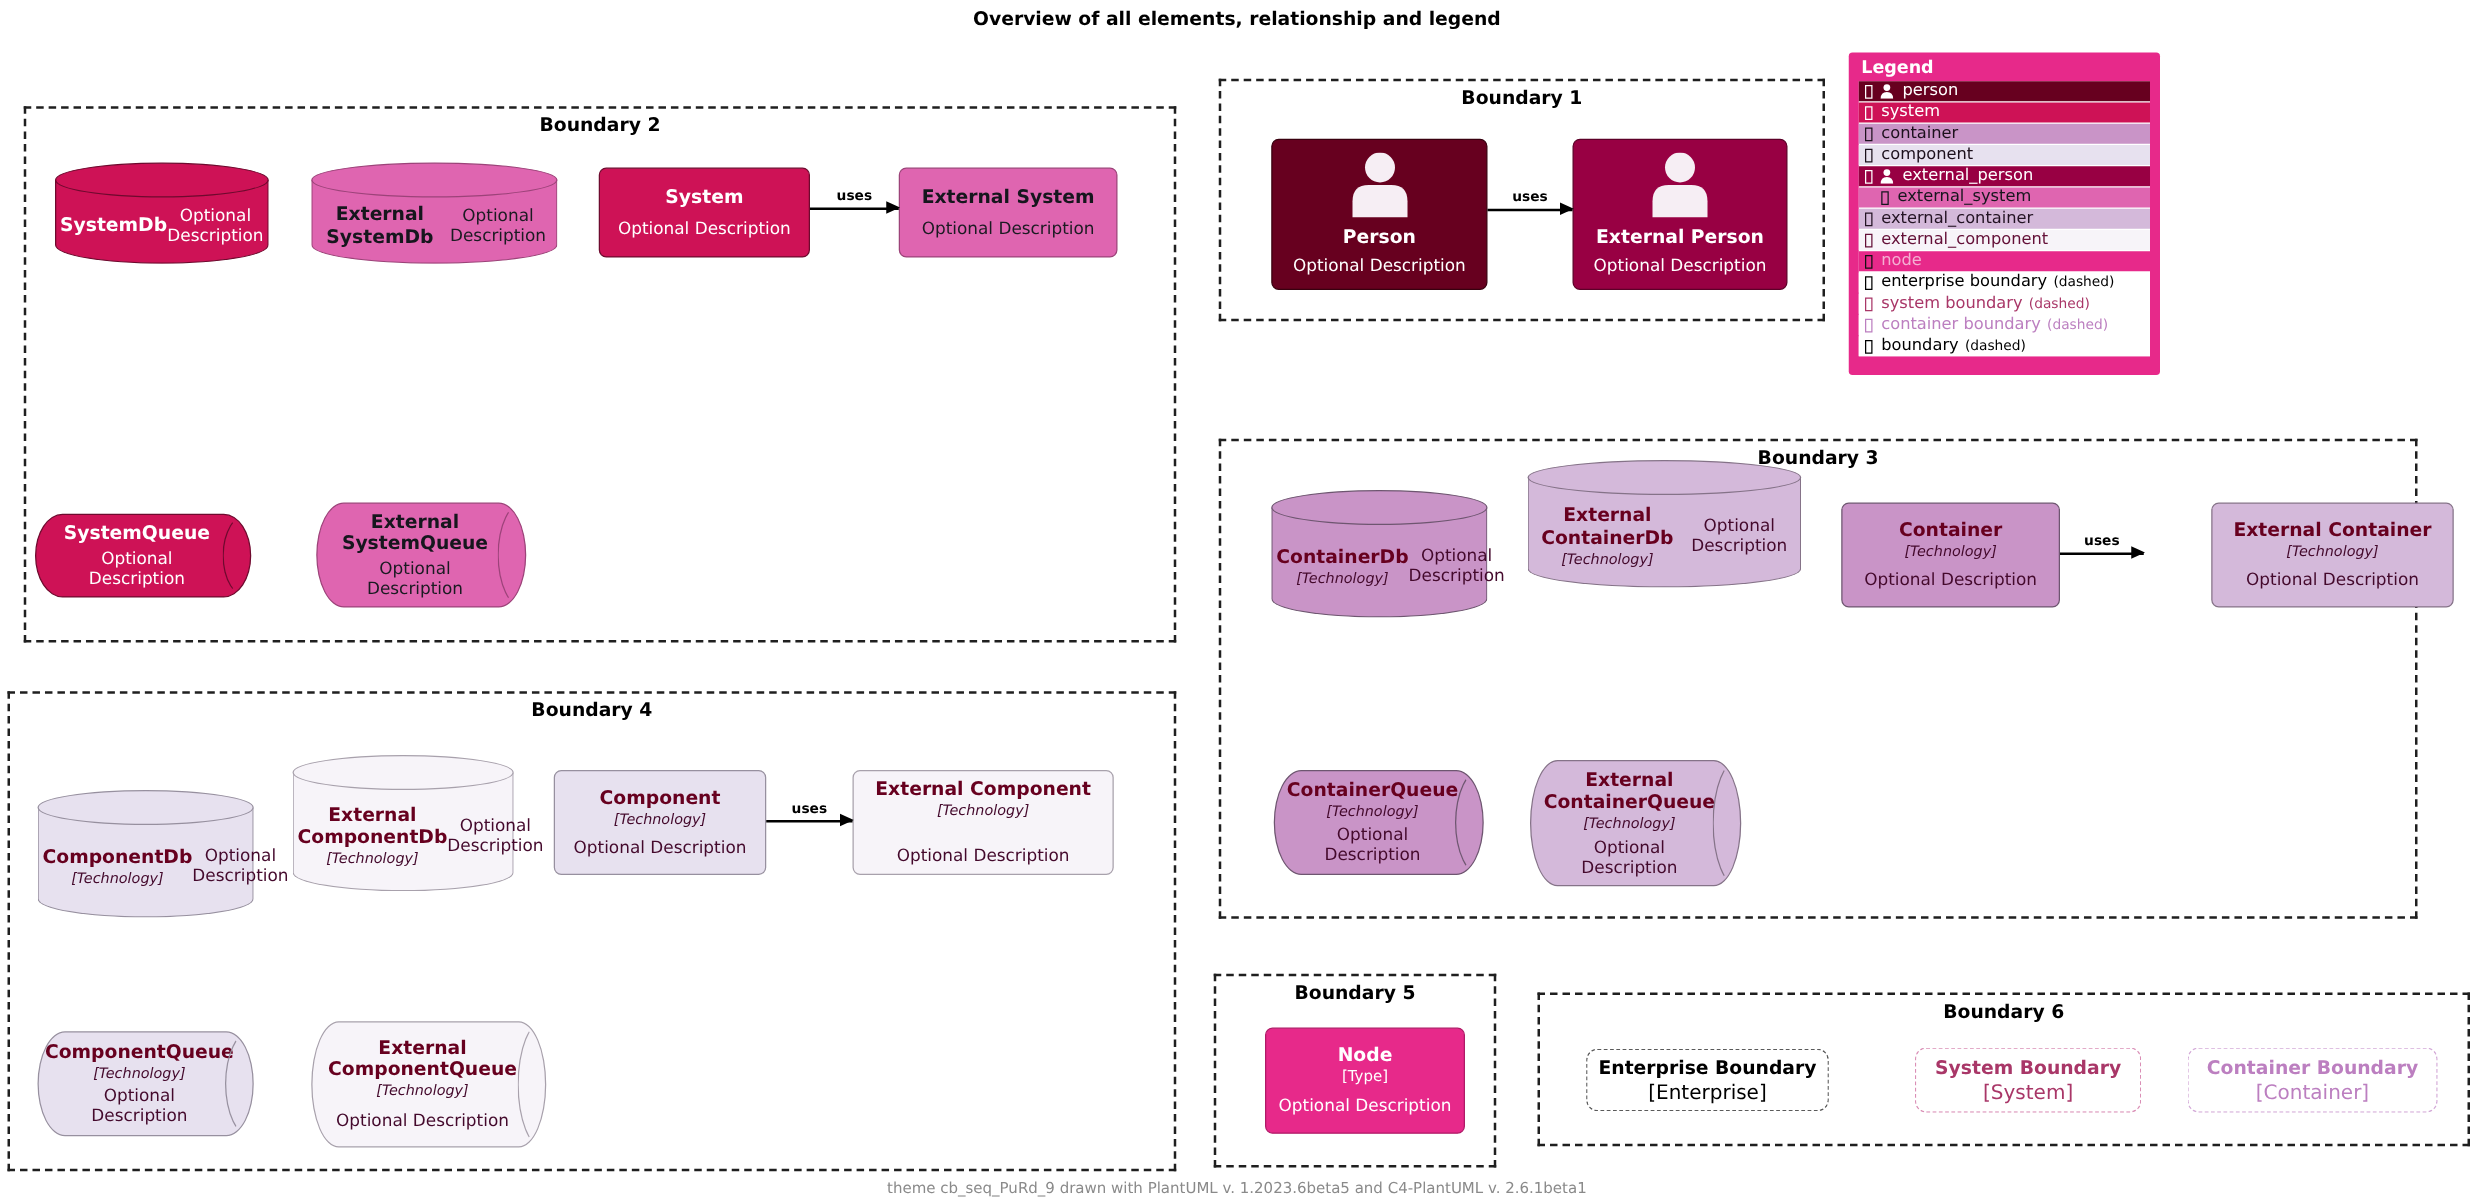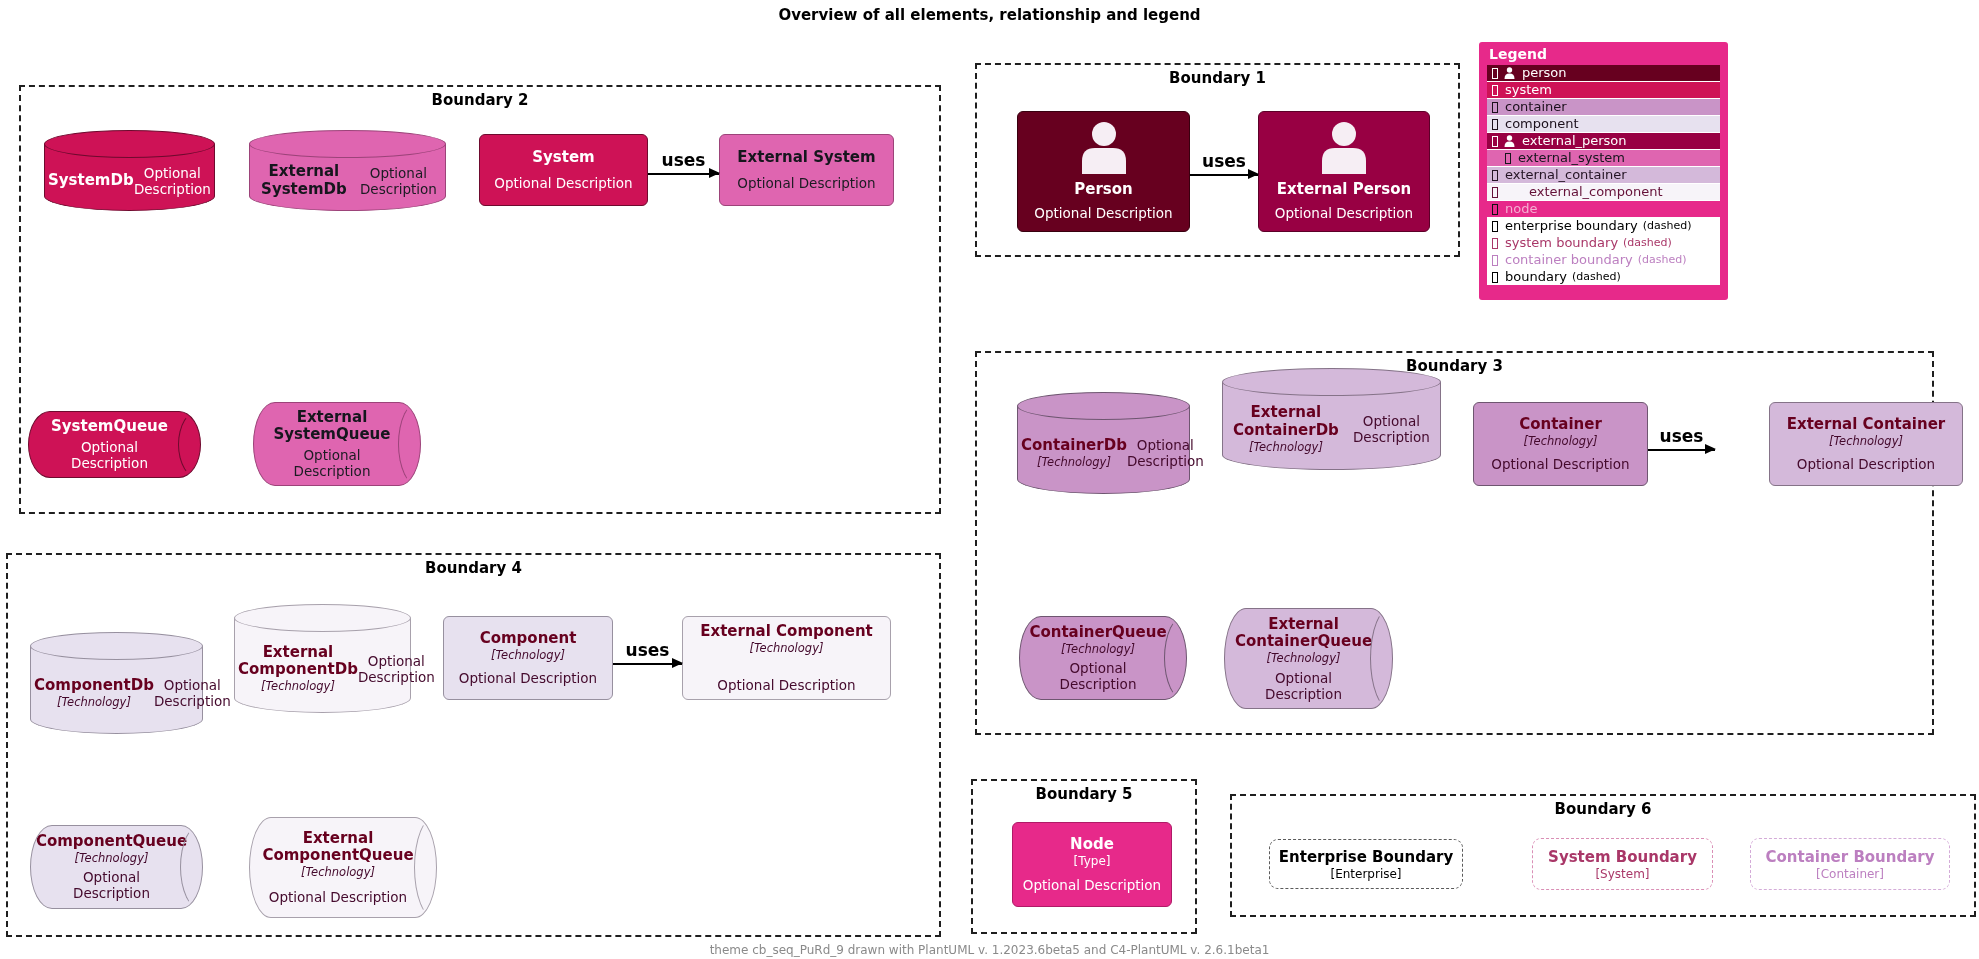--- a/index.html
+++ b/index.html
@@ -41,50 +41,50 @@
   
   .queue{background:var(--fill);border:1.4px solid var(--bc);border-radius:22px / 50%;box-sizing:border-box;overflow:hidden;}
   .queue::after{content:"";position:absolute;top:-2px;bottom:-2px;right:-20px;width:40px;border:1.4px solid transparent;border-left-color:var(--bc);border-radius:50%;}
   .q-text{position:absolute;left:14px;right:24px;top:2px;bottom:2px;display:flex;flex-direction:column;justify-content:space-evenly;align-items:center;}
 
   
   .picon{display:block;}
 
   
   .rel{position:absolute;text-align:center;}
-  .rel-label{font-weight:bold;font-size:17px;color:#000;margin-bottom:3px;}
+  .rel-label{font-weight:bold;font-size:11px;color:#000;margin-bottom:3px;}
   .rel-line{position:relative;height:2px;background:#000;}
   .rel-line::after{content:"";position:absolute;right:-1px;top:-5px;width:0;height:0;
      border-left:11px solid #000;border-top:5.5px solid transparent;border-bottom:5.5px solid transparent;}
 
   
   .inner-boundary{position:absolute;border-radius:9px;display:flex;flex-direction:column;justify-content:center;align-items:center;box-sizing:border-box;}
   .ib-title{font-weight:bold;font-size:15px;}
-  .ib-sub{font-size:12px;margin-top:1px;}
+  .ib-sub{font-size:16px;margin-top:1px;}
   .ib-enterprise{border:1.6px dashed #5a5a5a;color:#000;}
   .ib-system{border:1.6px dashed #DA8FB6;color:#A93768;}
   .ib-container{border:1.6px dashed #D4ABD8;color:#BC7FC0;}
 
   
   .legend{position:absolute;background:#E7298A;border-radius:3px;box-sizing:border-box;padding:3px 8px 8px 8px;}
   .legend-title{color:#fff;font-weight:bold;font-size:14px;padding:1px 0 3px 2px;}
   .legend-rows{display:flex;flex-direction:column;gap:1px;background:#fff;}
   .lrow{height:16px;line-height:16px;font-size:13px;padding-left:3px;white-space:nowrap;display:flex;align-items:center;}
   .lrow .lbl{margin-left:2px;}
   .lrow .sfx{font-size:11px;margin-left:5px;}
   .tofu{display:inline-block;width:6px;height:11px;border:1px solid currentColor;margin:0 5px 0 2px;box-sizing:border-box;flex:none;}
   .mini-person{margin-right:4px;flex:none;}
   .lg-person{background:#67001F;color:#fff;}
   .lg-system{background:#CE1256;color:#fff;}
   .lg-container{background:#C994C7;color:#1c101c;}
   .lg-component{background:#E7E1EF;color:#1c101c;}
   .lg-extperson{background:#980043;color:#fff;}
   .lg-extsystem{background:#DF65B0;color:#16161d;padding-left:16px;}
   .lg-extcontainer{background:#D4B9DA;color:#241424;text-align:center;}
-  .lg-extcomponent{background:#F7F4F9;color:#641038;gap:24px;}
+  .lg-extcomponent{background:#F7F4F9;color:#641038;}
   .lg-node{background:#E7298A;color:#F4AFD2;}
   .lg-b-enterprise{background:#fff;color:#000;}
   .lg-b-system{background:#fff;color:#A93768;}
   .lg-b-container{background:#fff;color:#BC7FC0;}
   .lg-b-plain{background:#fff;color:#000;}
 </style>
 </head>
 <body>
 
 <div class="canvas">

